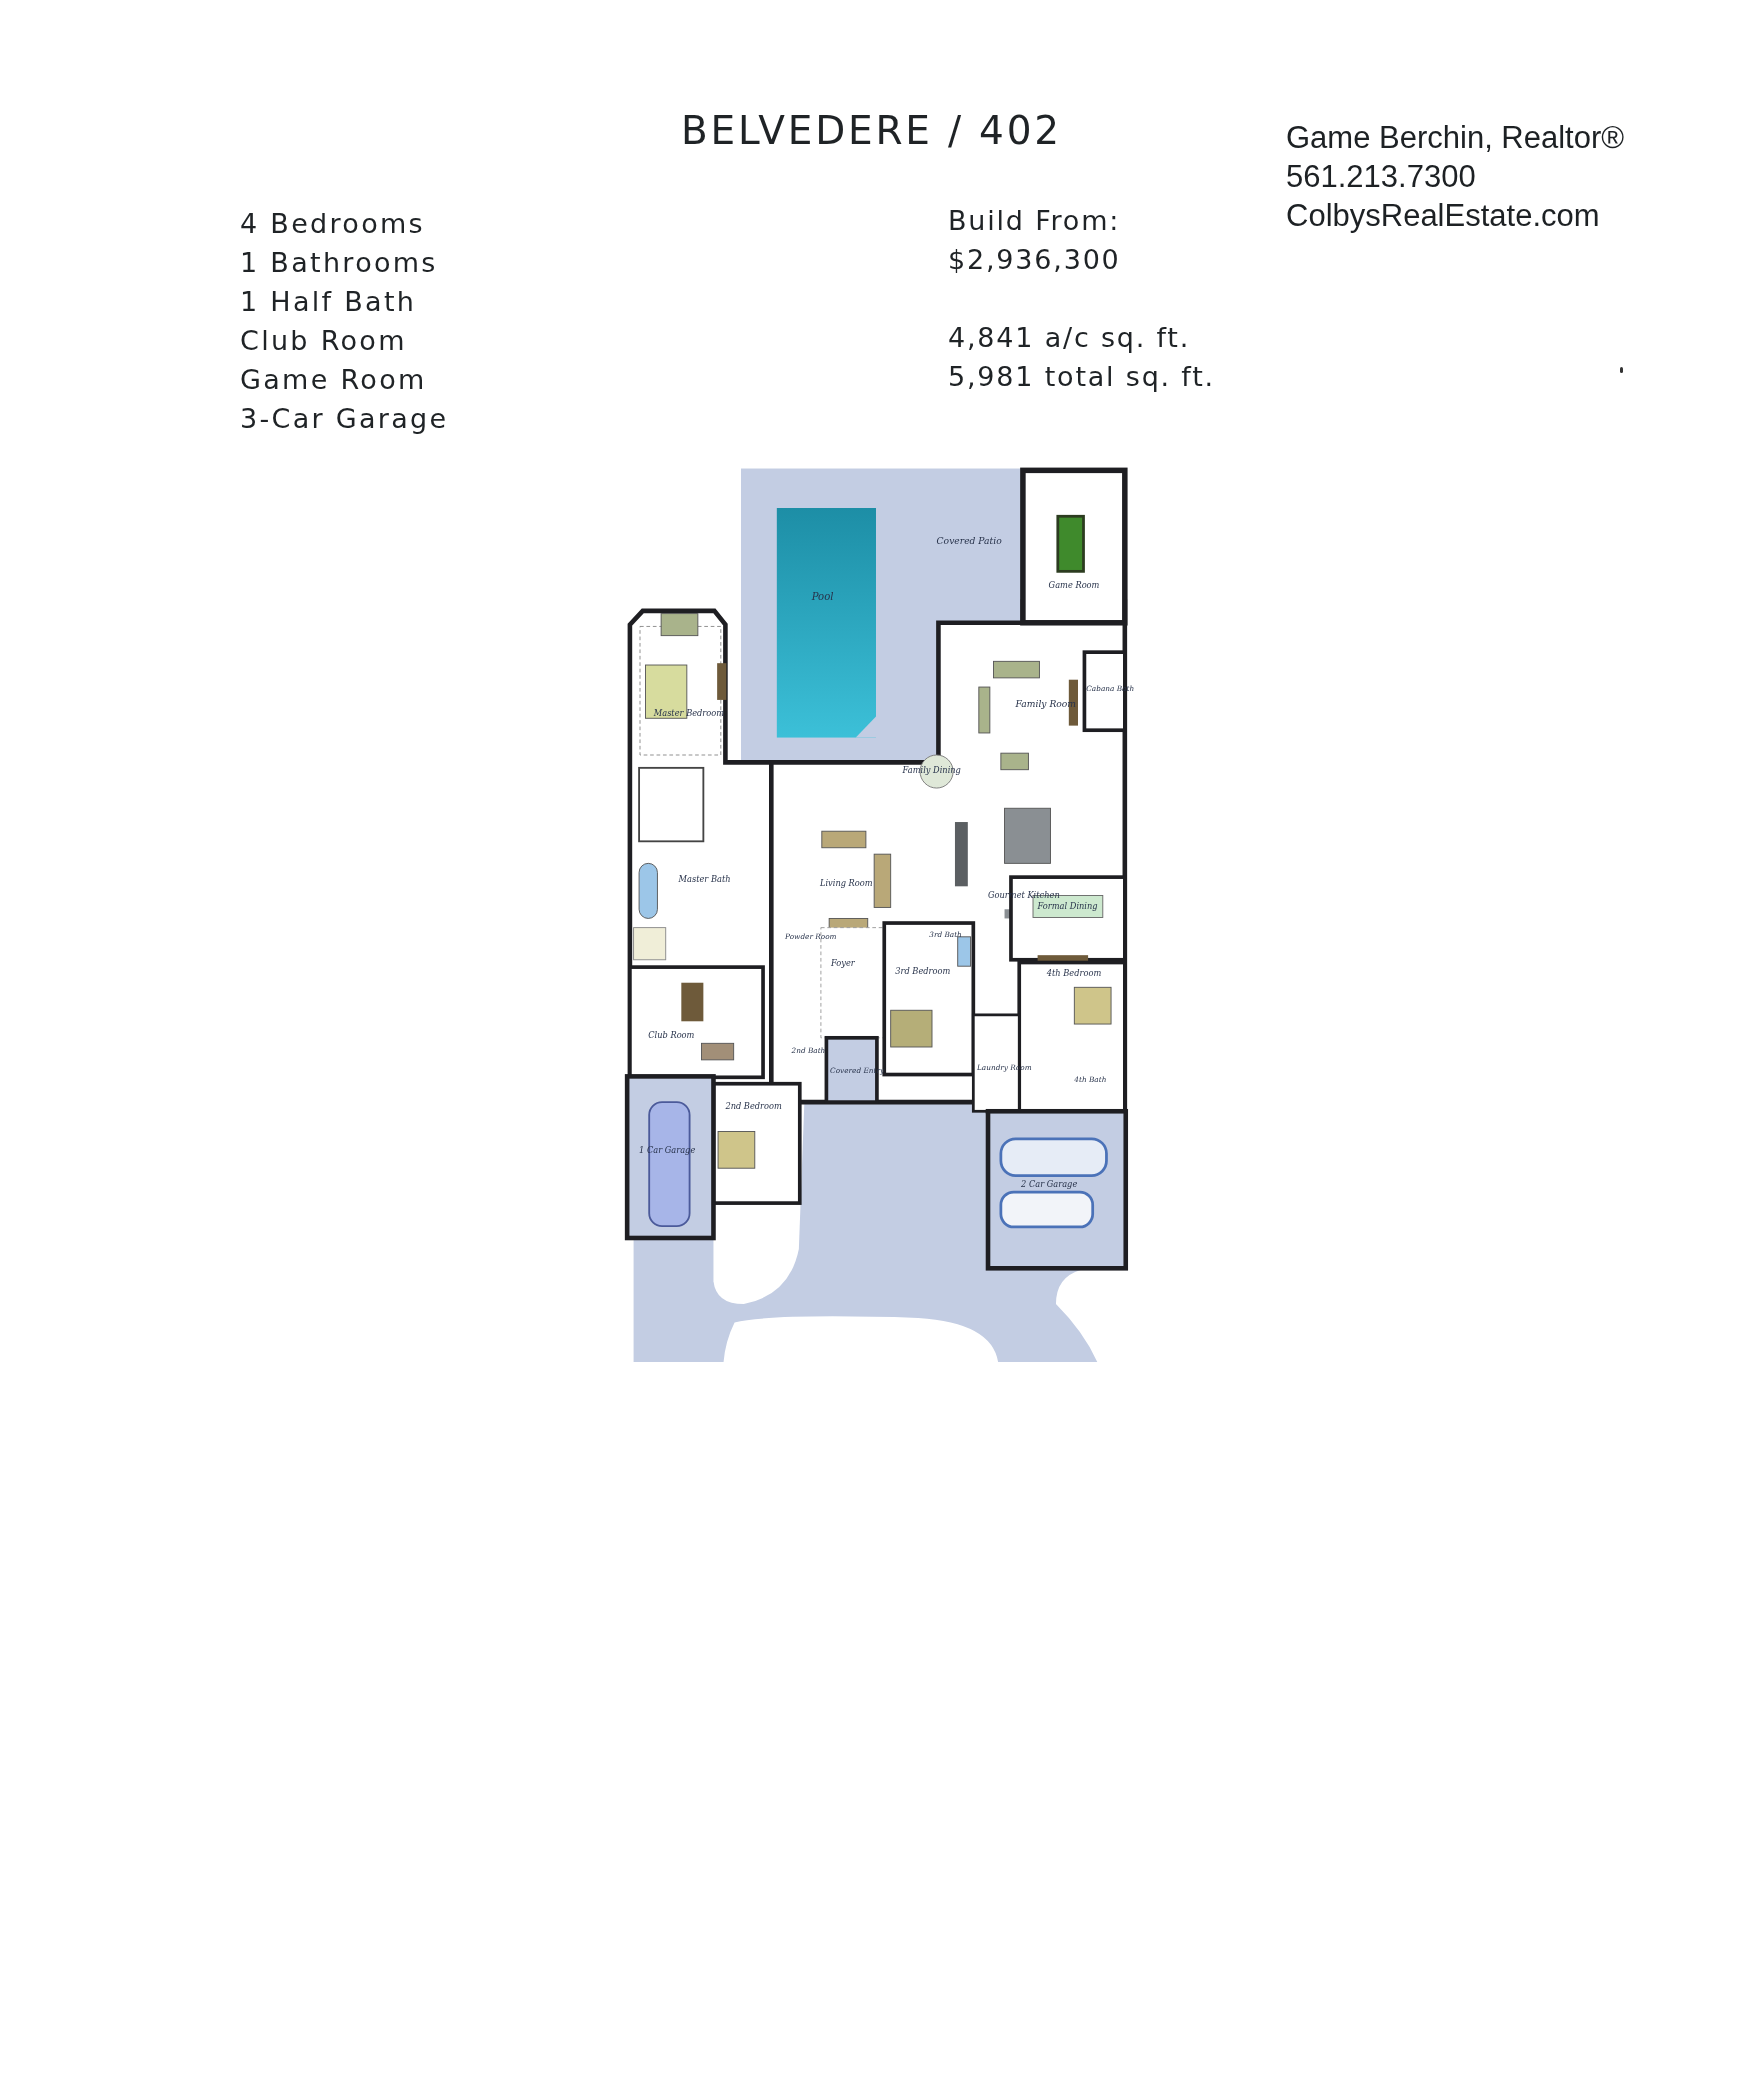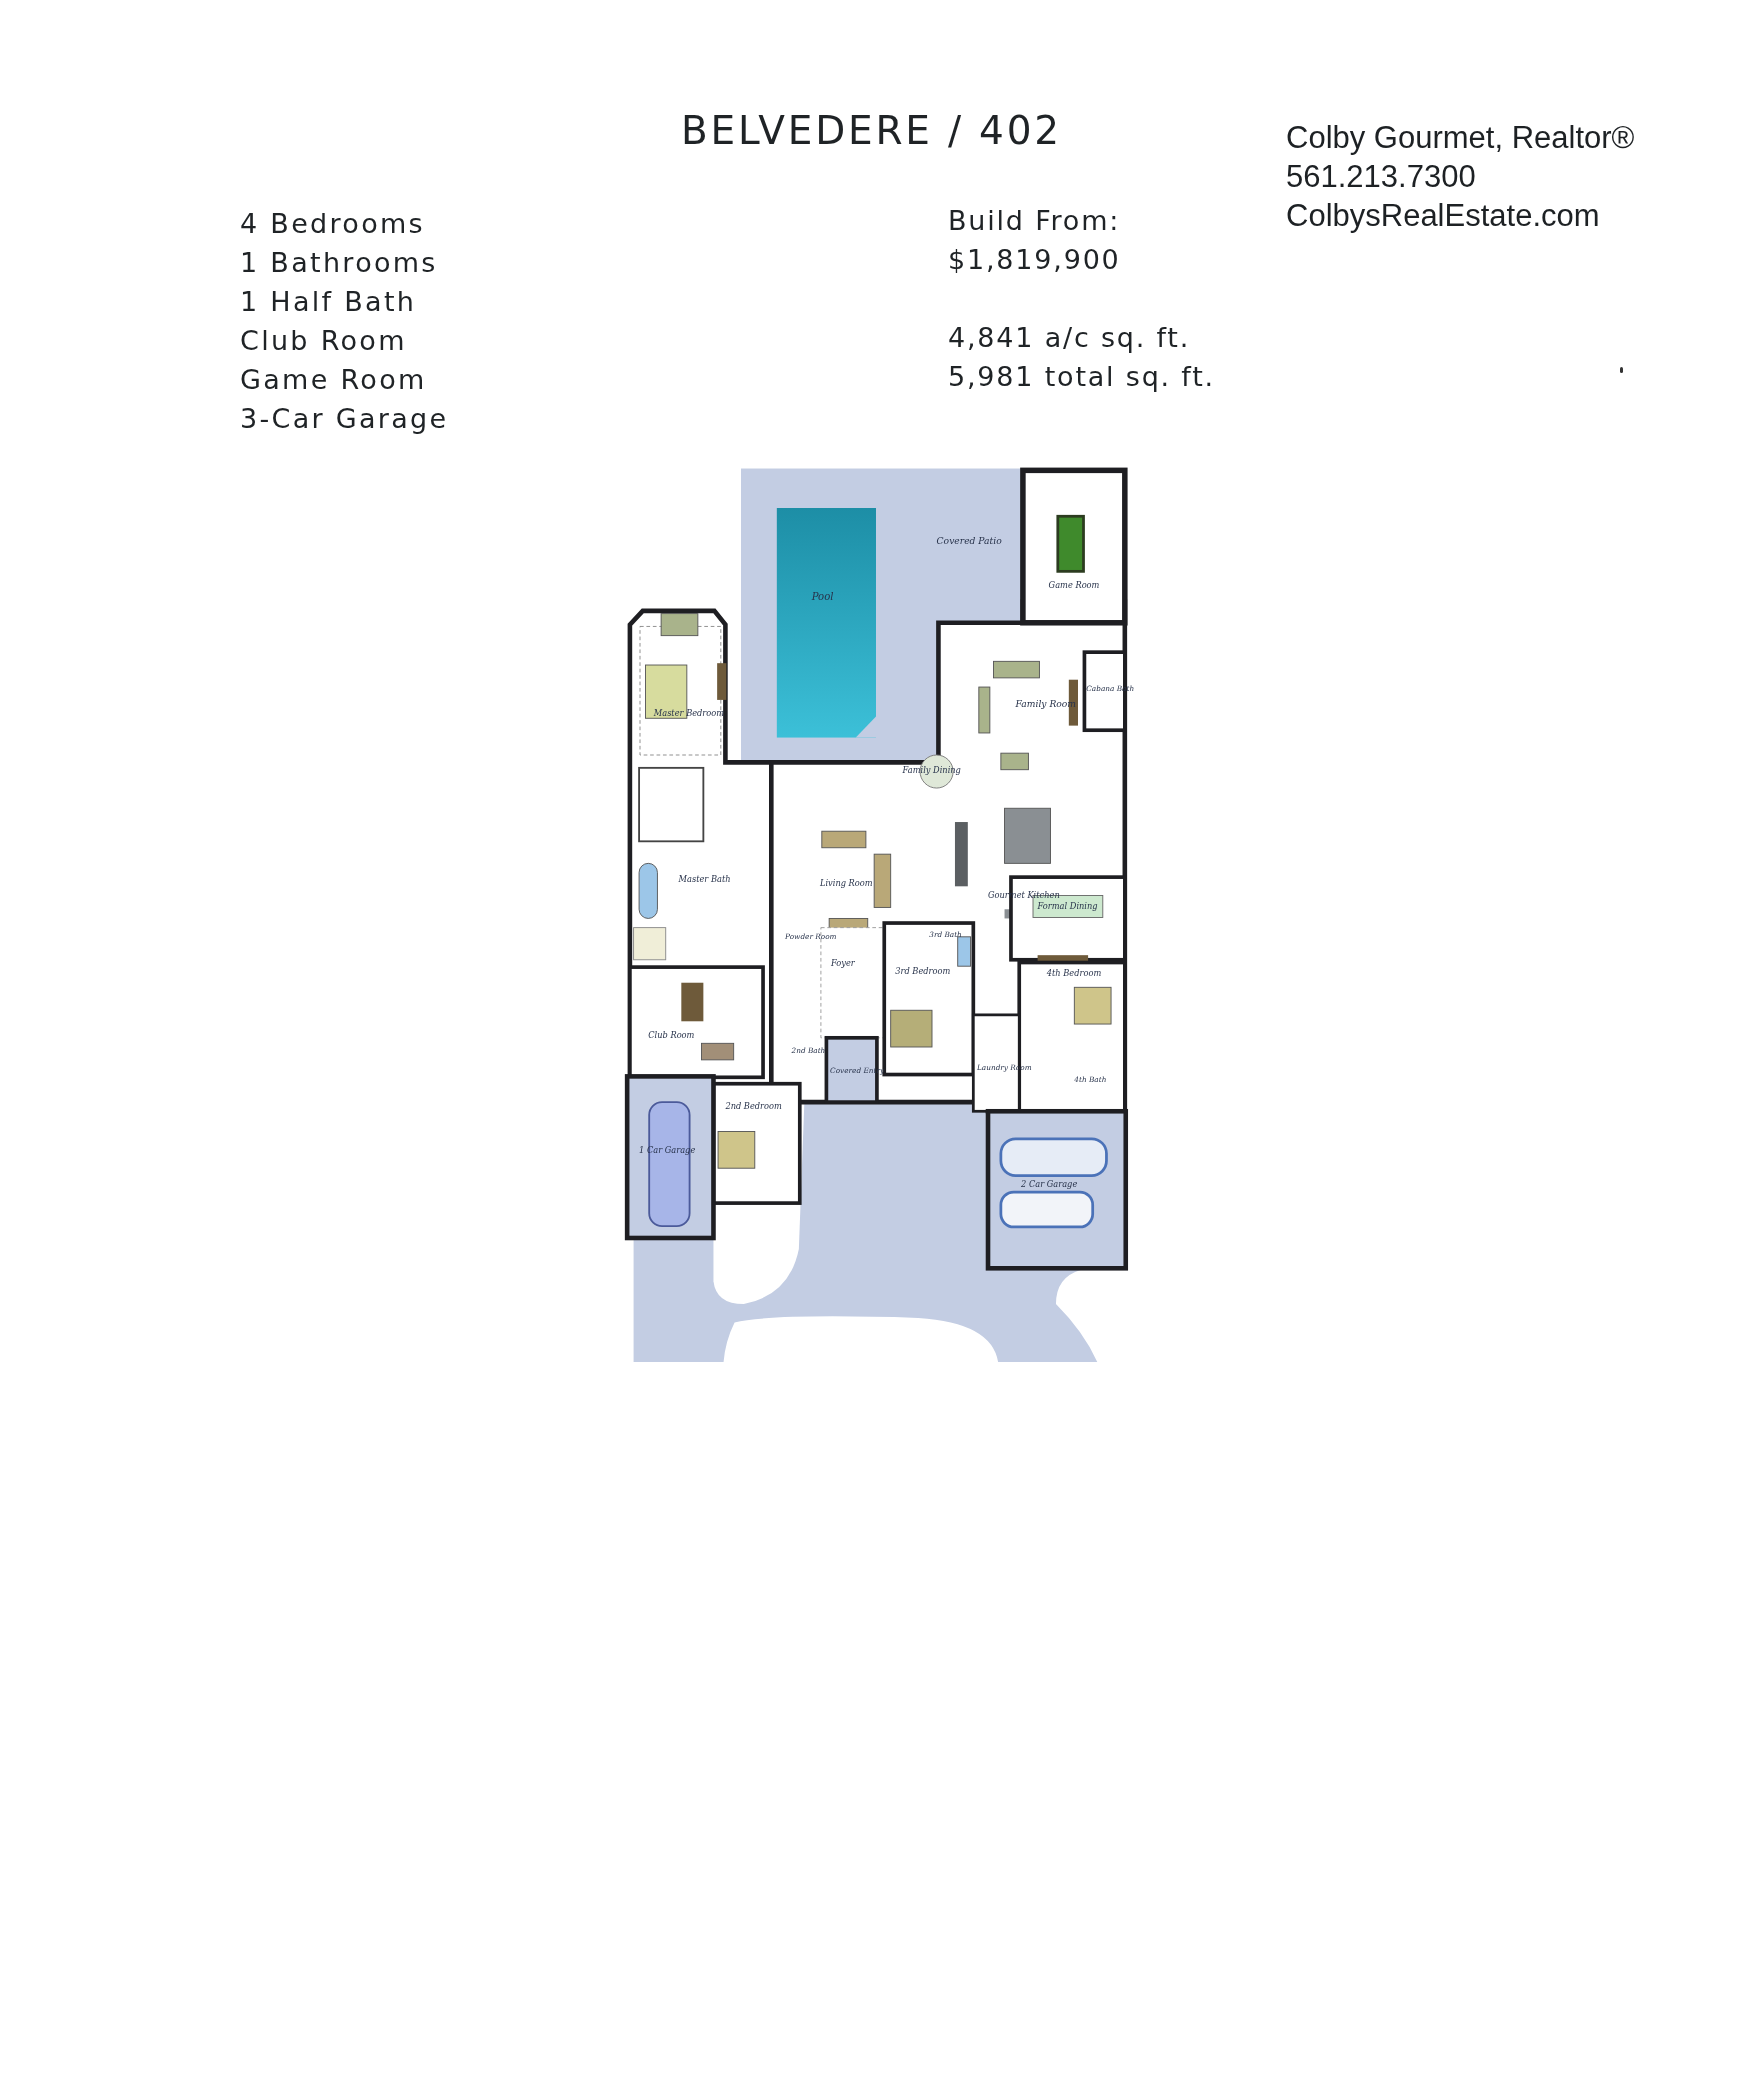--- a/index.html
+++ b/index.html
@@ -23,28 +23,28 @@
   <div>4 Bedrooms</div>
   <div>1 Bathrooms</div>
   <div>1 Half Bath</div>
   <div>Club Room</div>
   <div>Game Room</div>
   <div>3-Car Garage</div>
 </div>
 
 <div class="pricing">
   <div>Build From:</div>
-  <div>$1,819,900</div>
+  <div>$2,936,300</div>
   <div class="gap"></div>
   <div>4,841 a/c sq. ft.</div>
   <div>5,981 total sq. ft.</div>
 </div>
 
 <div class="agent">
-  <div>Colby Gourmet, Realtor®</div>
+  <div>Game Berchin, Realtor®</div>
   <div>561.213.7300</div>
   <div>ColbysRealEstate.com</div>
 </div>
 
 <div class="speck" style="left:1620px;top:367px;"></div>
 
 <svg class="plan" width="1763" height="2094" viewBox="0 0 1920 2280">
   <defs>
     <linearGradient id="poolg" x1="0" y1="0" x2="0" y2="1">
       <stop offset="0" stop-color="#1d8ea6"></stop>

